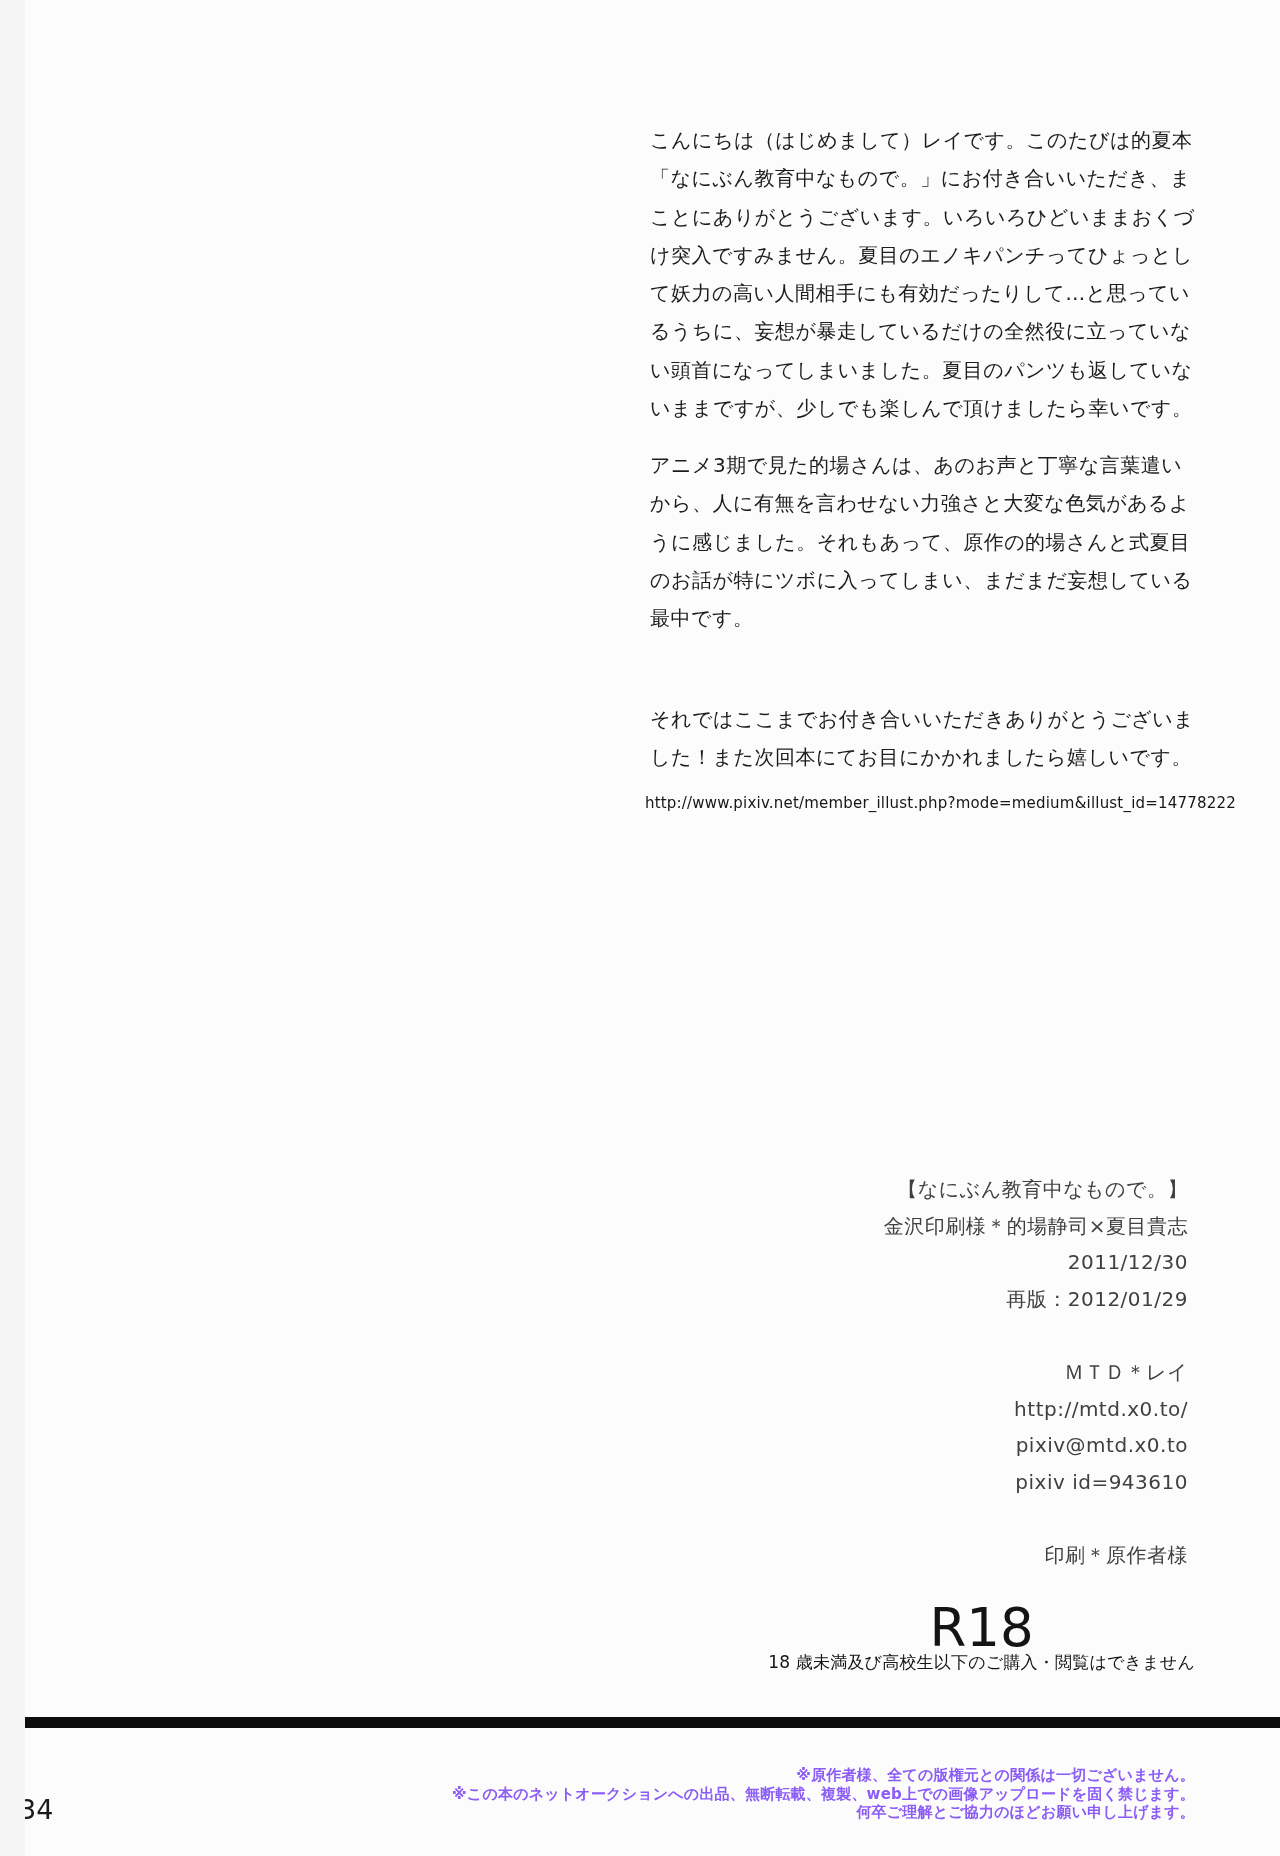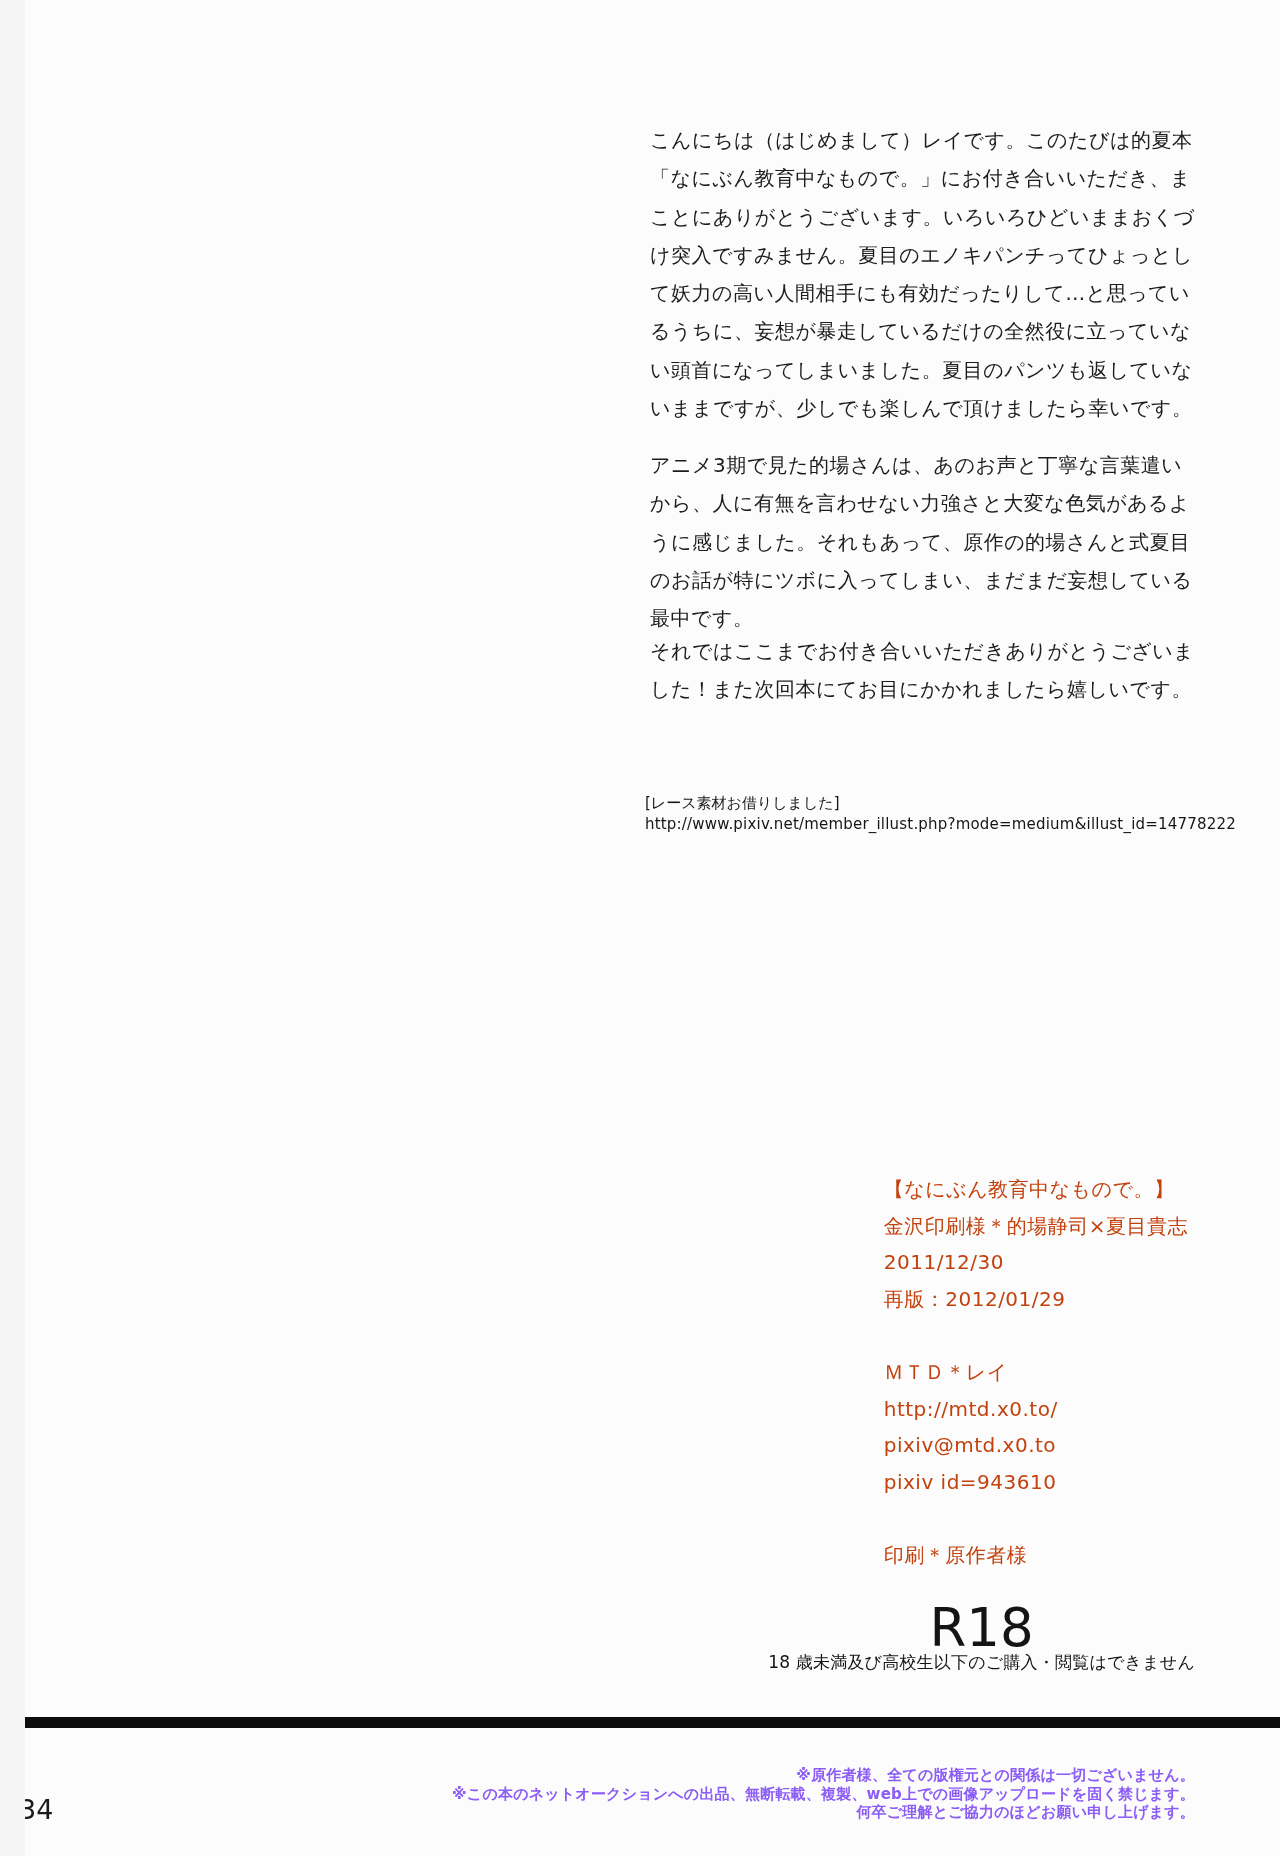--- a/index.html
+++ b/index.html
@@ -21,39 +21,39 @@
     left:625px;
     width:560px;
     font-size:20px;
     line-height:38.3px;
     letter-spacing:0.5px;
     white-space:pre-line;
     color:#1c1c1c;
   }
   #para1{top:121px;}
   #para2{top:446px;}
-  #para3{top:632px;}
+  #para3{top:700px;}
   #credit{
     position:absolute;
     left:620px;
     top:793px;
     font-size:15px;
     line-height:21px;
     color:#161616;
   }
   #credit .credit-url{letter-spacing:0.2px;}
   #colophon{
     position:absolute;
     right:117px;
     top:1171px;
-    text-align:left;
+    text-align:right;
     font-size:20px;
     line-height:36.6px;
     letter-spacing:0.5px;
-    color:#c2410c;
+    color:#404040;
   }
   .colophon-gap{height:36.6px;}
   #rating{
     position:absolute;
     right:110px;
     top:1602px;
     text-align:center;
     color:#141414;
   }
   #rating-mark{
@@ -107,21 +107,20 @@
 いままですが、少しでも楽しんで頂けましたら幸いです。</div>
   <div id="para2" class="para">アニメ3期で見た的場さんは、あのお声と丁寧な言葉遣い
 から、人に有無を言わせない力強さと大変な色気があるよ
 うに感じました。それもあって、原作の的場さんと式夏目
 のお話が特にツボに入ってしまい、まだまだ妄想している
 最中です。</div>
   <div id="para3" class="para">それではここまでお付き合いいただきありがとうございま
 した！また次回本にてお目にかかれましたら嬉しいです。</div>
 
   <div id="credit">
-    <div class="credit-label">[レース素材お借りしました]</div>
     <div class="credit-url">http://www.pixiv.net/member_illust.php?mode=medium&amp;illust_id=14778222</div>
   </div>
 
   <div id="colophon">
     <div>【なにぶん教育中なもので。】</div>
     <div>金沢印刷様＊的場静司×夏目貴志</div>
     <div>2011/12/30</div>
     <div>再版：2012/01/29</div>
     <div class="colophon-gap"></div>
     <div>ＭＴＤ＊レイ</div>

